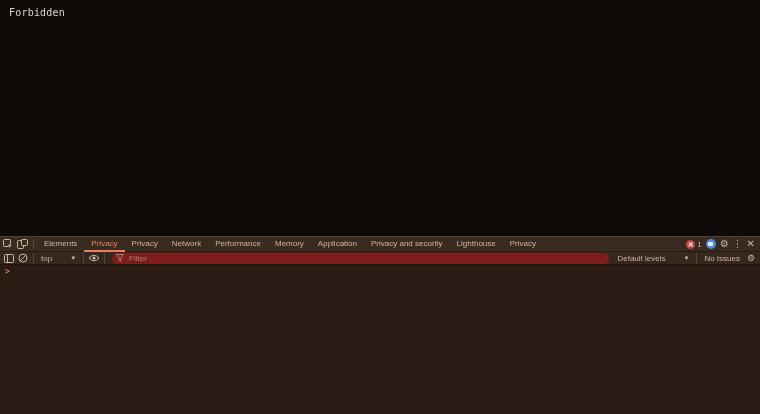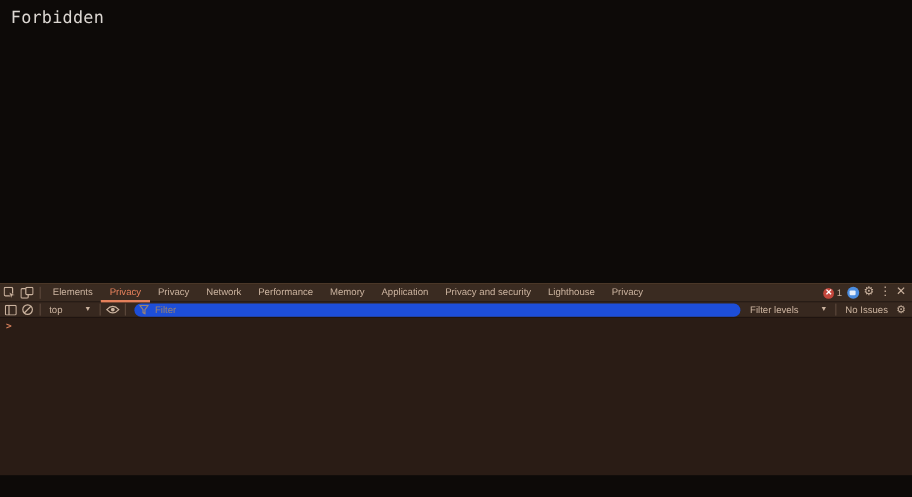--- a/index.html
+++ b/index.html
@@ -7,25 +7,25 @@
     width:760px;height:414px;overflow:hidden;position:relative;
     background:#0d0a08;
     font-family:"Liberation Sans",sans-serif;
     -webkit-font-smoothing:antialiased;
   }
   
   .page-area{position:absolute;left:0;top:0;width:760px;height:236px;background:#0d0a08;}
   .forbidden-text{
     position:absolute;left:9px;top:7px;
     font-family:"DejaVu Sans Mono","Liberation Mono",monospace;
-    font-size:14px;color:#dcd7d2;letter-spacing:0.2px;
+    font-size:10px;color:#dcd7d2;letter-spacing:0.2px;
   }
   
   .devtools{
-    position:absolute;left:0;top:236px;width:760px;height:160px;
+    position:absolute;left:0;top:236px;width:760px;height:178px;
     background:#2a1c15;border-top:1px solid #55402f;box-sizing:border-box;
     font-size:8px;color:#cbb39f;
   }
   .tabbar{
     height:15px;display:flex;align-items:center;background:#3a2b21;
     border-bottom:1px solid #241a14;box-sizing:border-box;
   }
   .tabbar .icon-btn{display:inline-flex;align-items:center;justify-content:center;width:13px;height:13px;margin:0 1px;}
   .vsep{width:1px;height:10px;background:#55413f;background:#5a463a;margin:0 3px;}
   .tab{
@@ -51,21 +51,21 @@
   
   .con-toolbar{
     height:13px;display:flex;align-items:center;background:#37281f;
     border-bottom:1px solid #1f1410;box-sizing:border-box;padding:0 2px;
   }
   .con-toolbar .icon-btn{display:inline-flex;align-items:center;justify-content:center;width:12px;height:11px;margin:0 1px;}
   .dropdown{display:inline-flex;align-items:center;gap:18px;padding:0 4px;white-space:nowrap;color:#cbb39f;}
   .caret{font-size:6px;color:#cbb39f;}
   .filter-wrap{
     flex:1;display:flex;align-items:center;height:11px;margin:0 4px;
-    background:#1d4ed8;border-radius:6px;padding:0 4px;gap:3px;min-width:0;
+    background:#7f1d1d;border-radius:6px;padding:0 4px;gap:3px;min-width:0;
   }
   .filter-wrap input{
     flex:1;background:transparent;border:none;outline:none;
     font-family:"Liberation Sans",sans-serif;font-size:8px;color:#cbb39f;min-width:0;
   }
   .filter-wrap input::placeholder{color:#9a8374;}
   .toolbar-right{display:flex;align-items:center;white-space:nowrap;}
   
   .console-rows{font-family:"DejaVu Sans Mono","Liberation Mono",monospace;font-size:7.5px;}
   .row-error{
@@ -165,21 +165,21 @@
     </span>
     <span class="vsep"></span>
     <span class="filter-wrap">
       <svg width="8" height="8" viewBox="0 0 8 8">
           <path d="M0.5 0.5 H7.5 L4.8 4 V7.5 L3.2 6.5 V4 Z" fill="none" stroke="#9a8374"></path>
         </svg>
       <input type="text" placeholder="Filter" style="">
     </span>
     <div class="toolbar-right">
       <span class="dropdown">
-        <span>Filter levels</span>
+        <span>Default levels</span>
         <span class="caret">▼</span>
       </span>
       <span class="vsep"></span>
       <span class="dropdown">No Issues</span>
       <span class="icon-btn glyph" style="font-size:9px;">⚙</span>
     </div>
   </div>
 
   <div class="console-rows">
     <div class="prompt-row">

